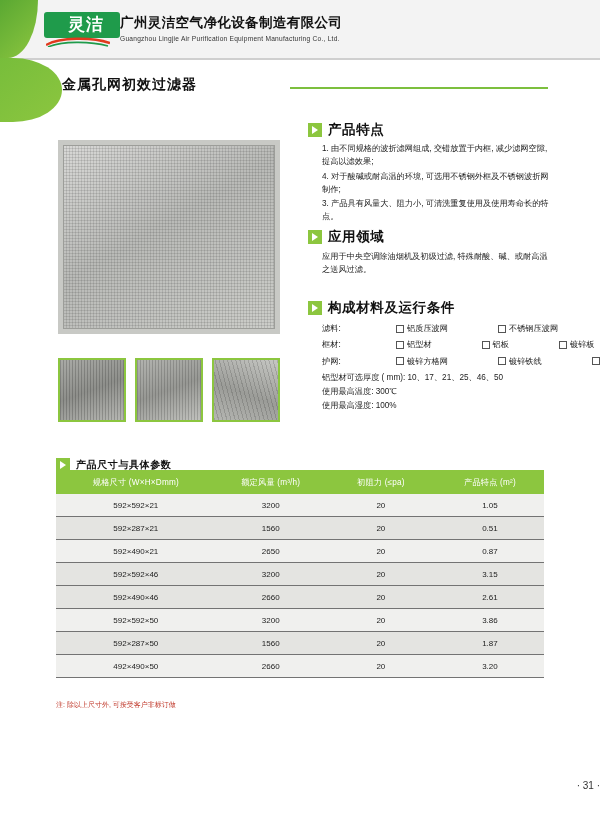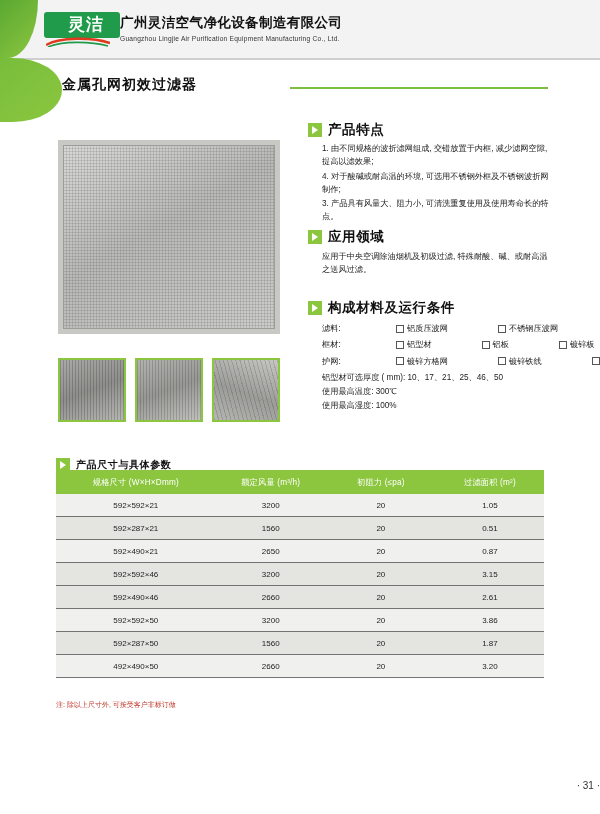--- a/index.html
+++ b/index.html
@@ -374,21 +374,21 @@
 <div class="sec-head" id="sec4-head">
   <span class="arrow-icon"></span><span>产品尺寸与具体参数</span>
 </div>
 
 <table class="table">
   <thead>
     <tr>
       <th style="width:160px">规格尺寸 (W×H×Dmm)</th>
       <th style="width:110px">额定风量 (m³/h)</th>
       <th style="width:110px">初阻力 (≤pa)</th>
-      <th style="width:108px">过滤面积 (m²)</th>
+      <th style="width:108px">产品特点 (m²)</th>
     </tr>
   </thead>
   <tbody>
     <tr>
       <td class="first">592×592×21</td>
       <td>3200</td>
       <td>20</td>
       <td>1.05</td>
     </tr>
     <tr class="alt">

